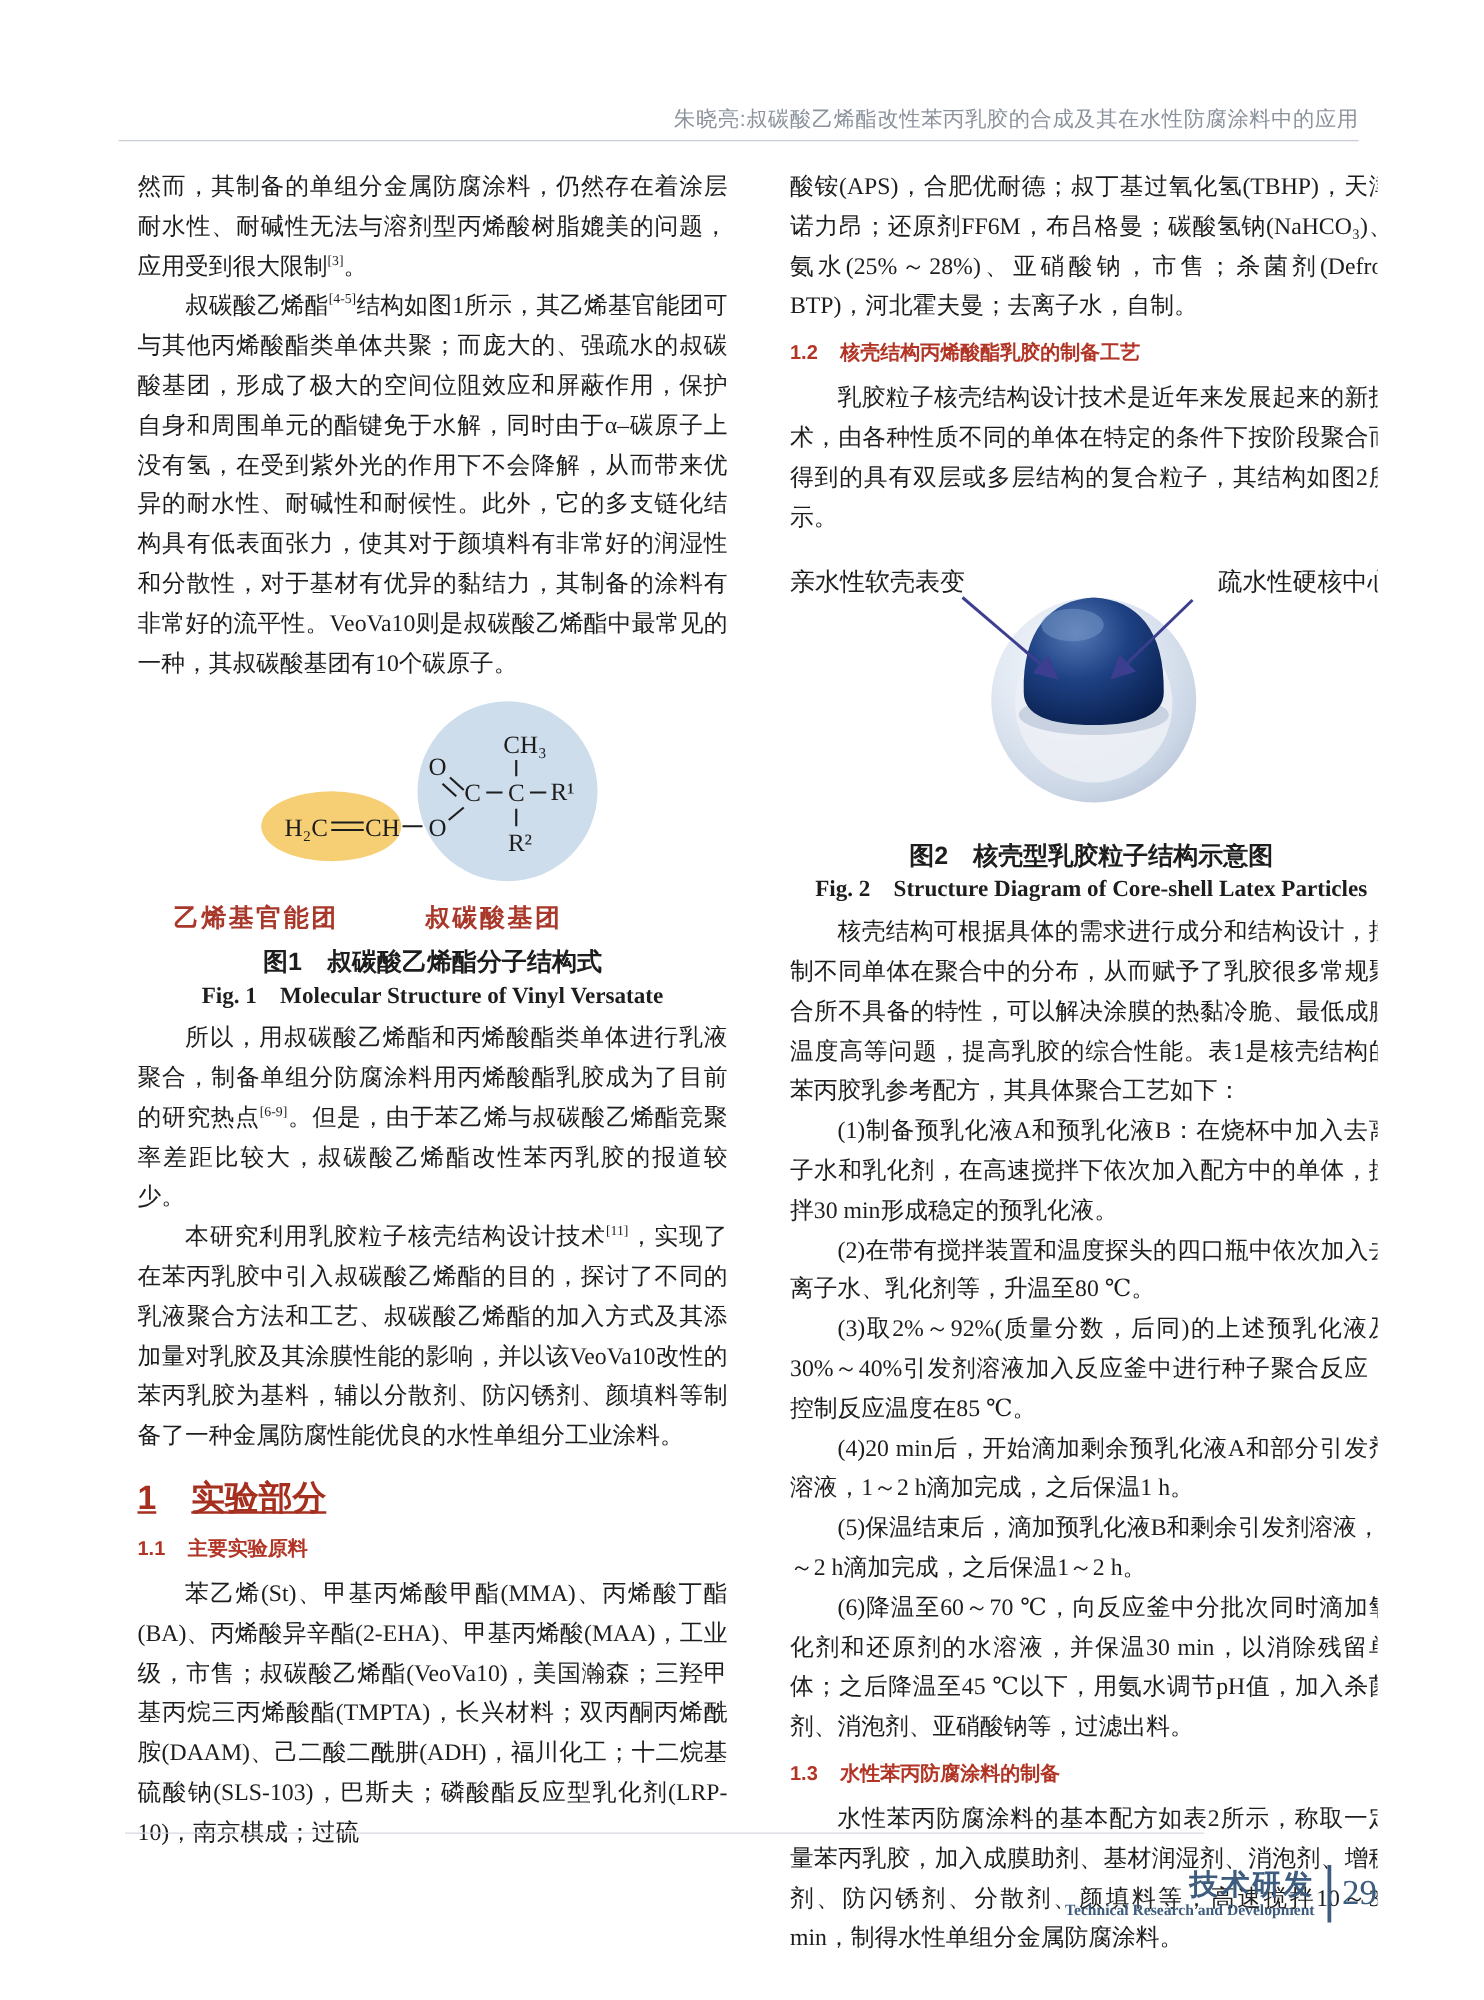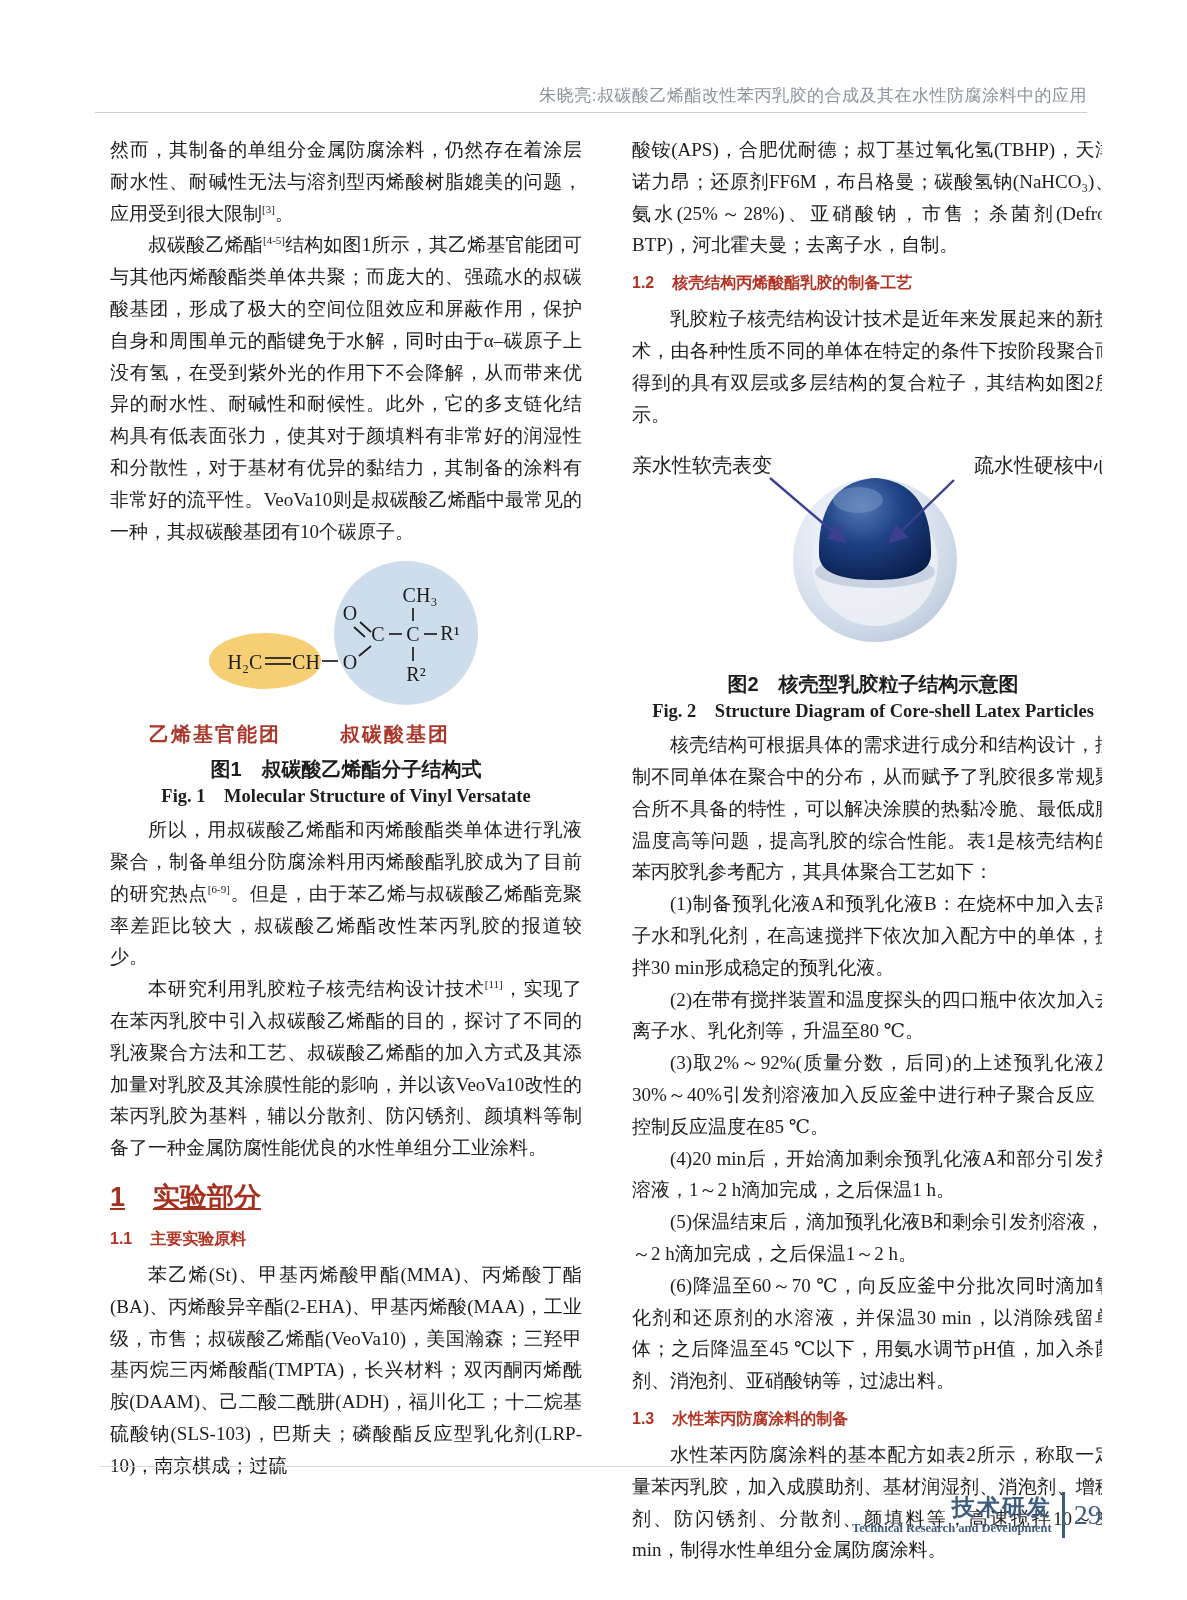--- a/index.html
+++ b/index.html
@@ -73,21 +73,21 @@
         <line class="bond" x1="279" y1="75" x2="292" y2="75"></line>
         <text x="303" y="82" text-anchor="middle">C</text>
         <line class="bond" x1="314" y1="75" x2="327" y2="75"></line>
         <text x="340" y="81" text-anchor="middle">R¹</text>
         <line class="bond" x1="303" y1="62" x2="303" y2="49"></line>
         <text x="310" y="43" text-anchor="middle">CH₃</text>
         <line class="bond" x1="303" y1="88" x2="303" y2="102"></line>
         <text x="306" y="122" text-anchor="middle">R²</text>
       </svg>
       <div class="fig-labels">
-        <span style="left:105px">乙烯基官能团</span>
+        <span style="left:95px">乙烯基官能团</span>
         <span style="left:285px">叔碳酸基团</span>
       </div>
       <div class="cap-zh">图1　叔碳酸乙烯酯分子结构式</div>
       <div class="cap-en">Fig. 1　Molecular Structure of Vinyl Versatate</div>
     </figure>
 
     <p><span>所以，用叔碳酸乙烯酯和丙烯酸酯类单体进行乳液聚合，制备单组分防腐涂料用丙烯酸酯乳胶成为了目前的研究热点</span><sup class="ref">[6-9]</sup><span>。但是，由于苯乙烯与叔碳酸乙烯酯竞聚率差距比较大，叔碳酸乙烯酯改性苯丙乳胶的报道较少。</span></p>
     <p><span>本研究利用乳胶粒子核壳结构设计技术</span><sup class="ref">[11]</sup><span>，实现了在苯丙乳胶中引入叔碳酸乙烯酯的目的，探讨了不同的乳液聚合方法和工艺、叔碳酸乙烯酯的加入方式及其添加量对乳胶及其涂膜性能的影响，并以该VeoVa10改性的苯丙乳胶为基料，辅以分散剂、防闪锈剂、颜填料等制备了一种金属防腐性能优良的水性单组分工业涂料。</span></p>
 
     <h2 class="sec"><span class="num">1</span><span>实验部分</span></h2>

